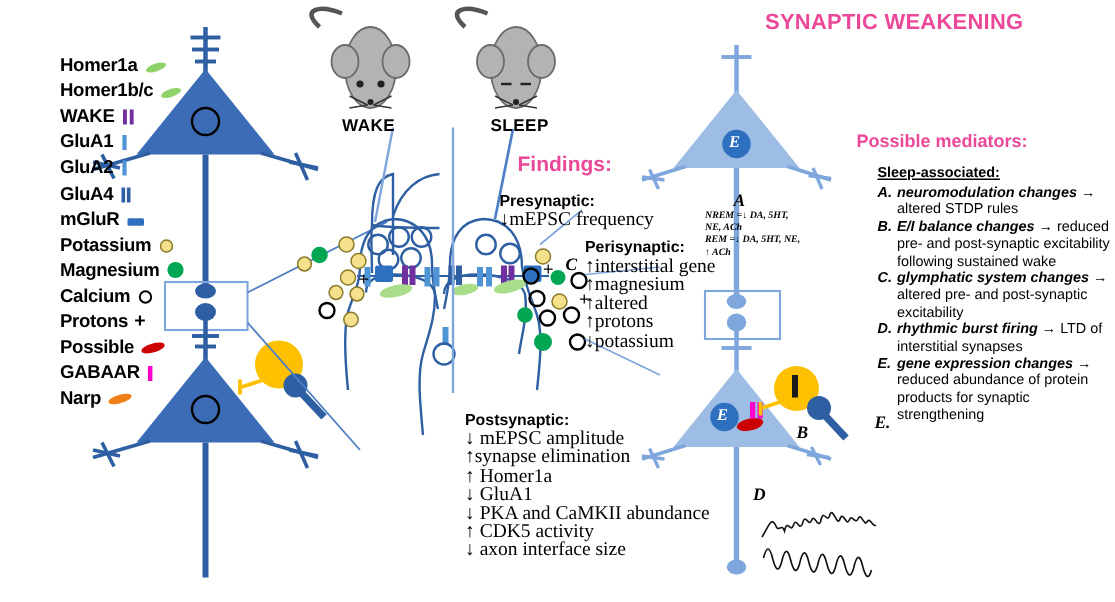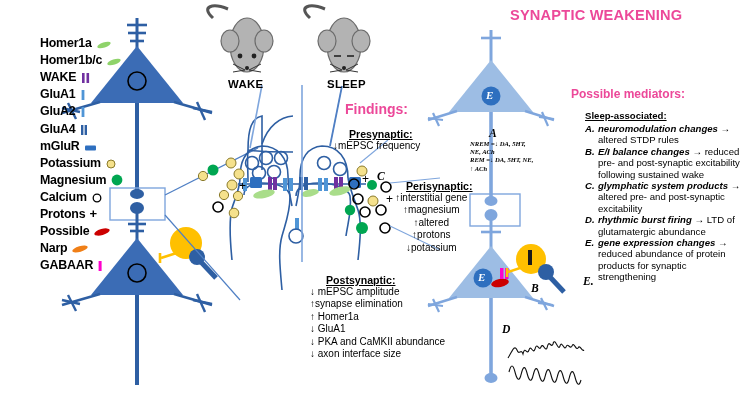--- a/index.html
+++ b/index.html
@@ -14,25 +14,25 @@
   .legend-row{height:17.1px;display:flex;align-items:flex-end;
               font-size:12.4px;font-weight:bold;letter-spacing:-.2px;padding-left:36px;}
   .legend-row .lbl{white-space:nowrap;}
   .legend-row .glyph{margin-left:4px;display:inline-flex;align-items:center;}
 
   .title-red{position:absolute;font-weight:bold;color:#ec4899;}
   #synaptic-weakening{left:510px;top:7px;font-size:14.6px;letter-spacing:.2px;}
   #findings-title{left:345px;top:90px;font-size:14px;margin-top:11px;}
   #mediators-title{left:571px;top:87px;font-size:12px;}
 
-  .hdr{font-size:10.6px;font-weight:bold;text-decoration:underline;padding-left:16px;}
-  .li{font-size:10px;white-space:nowrap;line-height:12.4px;}
+  .hdr{font-size:10.6px;font-weight:bold;}
+  .li{font-size:13px;white-space:nowrap;line-height:12.4px;font-family:Liberation Serif, serif;}
 
   #presyn{position:absolute;left:333px;top:128px;}
-  #perisyn{position:absolute;left:390px;top:180px;text-align:center;}
+  #perisyn{position:absolute;left:390px;top:159px;}
   #postsyn{position:absolute;left:310px;top:274px;}
 
   #mediators{position:absolute;left:585px;top:110px;width:160px;}
   #mediators .sub{font-size:9.6px;font-weight:bold;text-decoration:underline;
                   margin-bottom:2px;}
   .med-item{display:flex;margin-bottom:0px;}
   .med-letter{font-size:9.6px;font-weight:bold;font-style:italic;
               width:13px;flex:0 0 13px;}
   .med-body{font-size:9.6px;line-height:11.4px;}
   .med-head{font-weight:bold;font-style:italic;}
@@ -380,32 +380,32 @@
   </div>
   <div class="legend-row">
     <span class="lbl">Possible</span>
     <span class="glyph">
       <svg width="18" height="12">
           <ellipse cx="9" cy="6" rx="8" ry="3" fill="#cc0000" transform="rotate(-16 9 6)"></ellipse>
         </svg>
     </span>
   </div>
   <div class="legend-row">
+    <span class="lbl">GABAAR</span>
+    <span class="glyph">
+      <svg width="8" height="12">
+          <rect x="1.6" y="1" width="3" height="10" fill="#ff00cc"></rect>
+        </svg>
+    </span>
+  </div>
+  <div class="legend-row">
     <span class="lbl">Narp</span>
     <span class="glyph">
       <svg width="18" height="12">
           <ellipse cx="9" cy="6" rx="8" ry="2.8" fill="#f07f17" transform="rotate(-16 9 6)"></ellipse>
-        </svg>
-    </span>
-  </div>
-  <div class="legend-row">
-    <span class="lbl">GABAAR</span>
-    <span class="glyph">
-      <svg width="8" height="12">
-          <rect x="1.6" y="1" width="3" height="10" fill="#ff00cc"></rect>
         </svg>
     </span>
   </div>
 </div>
 
 <div id="synaptic-weakening" class="title-red">SYNAPTIC WEAKENING</div>
 
 <div id="wake-label" class="mouse-label">WAKE</div>
 <div id="sleep-label" class="mouse-label">SLEEP</div>
 
@@ -425,20 +425,21 @@
   <div class="li">↓potassium</div>
 </div>
 
 <div id="postsyn">
   <div class="hdr">Postsynaptic:</div>
   <div class="li">↓ mEPSC amplitude</div>
   <div class="li">↑synapse elimination</div>
   <div class="li">↑ Homer1a</div>
   <div class="li">↓ GluA1</div>
   <div class="li">↓ PKA and CaMKII abundance</div>
+  <div class="li">↑ CDK5 activity</div>
   <div class="li">↓ axon interface size</div>
 </div>
 
 <div id="mediators-title" class="title-red">Possible mediators:</div>
 
 <div id="mediators">
   <div class="sub">Sleep-associated:</div>
 
   <div class="med-item">
     <div class="med-letter">A.</div>
@@ -452,30 +453,30 @@
     <div class="med-letter">B.</div>
     <div class="med-body">
       <span class="med-head">E/I balance changes →</span>
       <span>reduced pre- and post-synaptic excitability following sustained wake</span>
     </div>
   </div>
 
   <div class="med-item">
     <div class="med-letter">C.</div>
     <div class="med-body">
-      <span class="med-head">glymphatic system products →</span>
+      <span class="med-head">glymphatic system changes →</span>
       <span>altered pre- and post-synaptic excitability</span>
     </div>
   </div>
 
   <div class="med-item">
     <div class="med-letter">D.</div>
     <div class="med-body">
       <span class="med-head">rhythmic burst firing →</span>
-      <span>LTD of glutamatergic abundance</span>
+      <span>LTD of interstitial synapses</span>
     </div>
   </div>
 
   <div class="med-item">
     <div class="med-letter">E.</div>
     <div class="med-body">
       <span class="med-head">gene expression changes →</span>
       <span>reduced abundance of protein products for synaptic strengthening</span>
     </div>
   </div>

